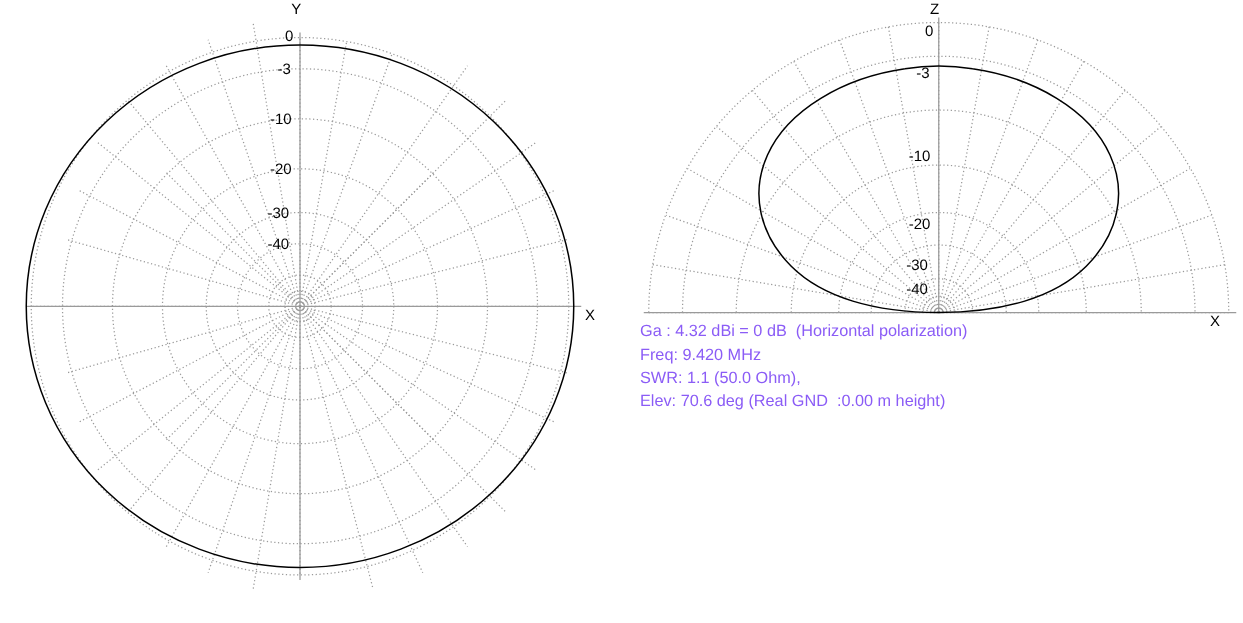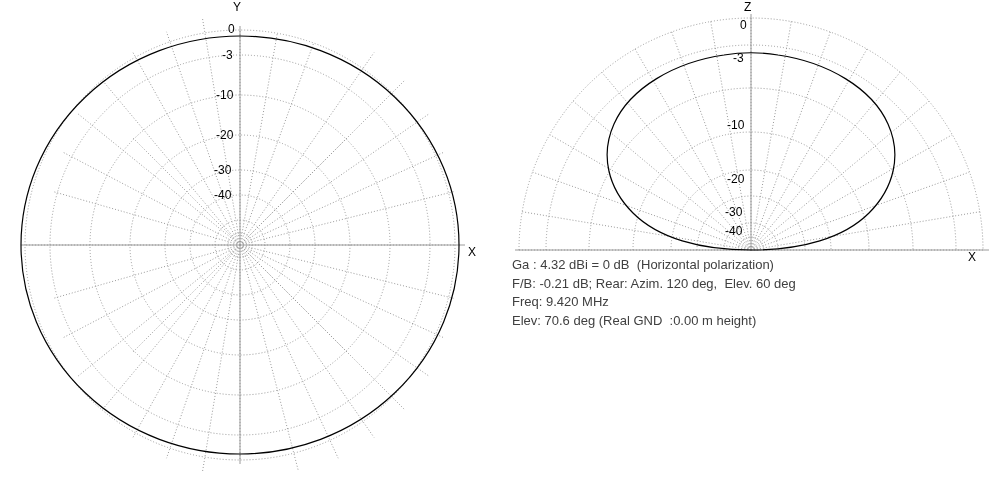--- a/index.html
+++ b/index.html
@@ -50,21 +50,21 @@
     white-space: nowrap;
   }
   #info-panel {
     position: absolute;
     left: 512px;
     top: 256px;
     width: 470px;
     font-size: 13px;
     line-height: 18.5px;
     font-family: "Liberation Sans", sans-serif;
-    color: #404040;
+    color: #8b5cf6;
   }
   #info-panel .info-line {
     white-space: pre;
   }
   svg { display: block; }
 </style>
 </head>
 <body>
 
 <div id="stage">
@@ -202,18 +202,18 @@
     <div class="ring-label" style="left:250px; top:18px;">0</div>
     <div class="ring-label" style="left:243px; top:51px;">-3</div>
     <div class="ring-label" style="left:237px; top:118px;">-10</div>
     <div class="ring-label" style="left:237px; top:172px;">-20</div>
     <div class="ring-label" style="left:235px; top:205px;">-30</div>
     <div class="ring-label" style="left:235px; top:224px;">-40</div>
   </div>
 
   <div id="info-panel">
     <div class="info-line">Ga : 4.32 dBi = 0 dB  (Horizontal polarization)</div>
-    <div class="info-line">F/B: -0.21 dB; Rear: Azim. 120 deg,  Elev. 60 deg</div>
     <div class="info-line">Freq: 9.420 MHz</div>
+    <div class="info-line">SWR: 1.1 (50.0 Ohm),</div>
     <div class="info-line">Elev: 70.6 deg (Real GND  :0.00 m height)</div>
   </div>
 
 </div>
 
 </body></html>

